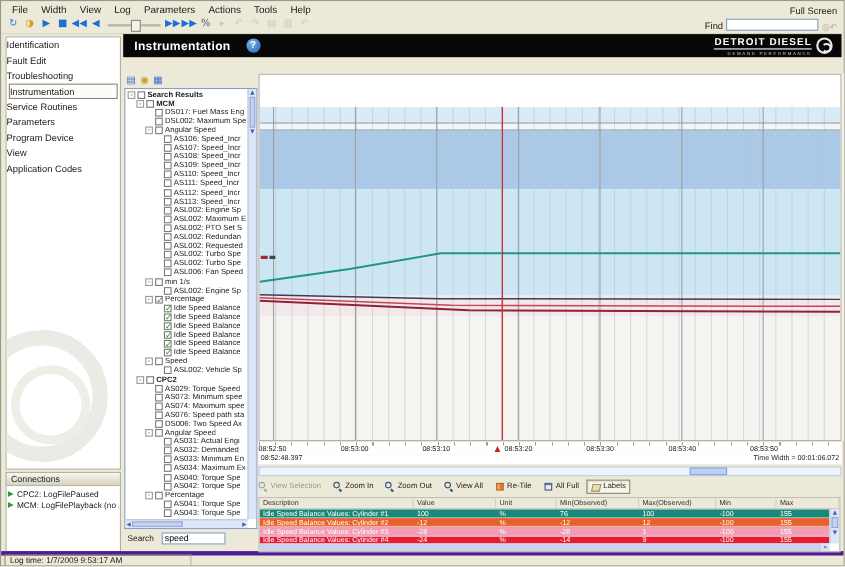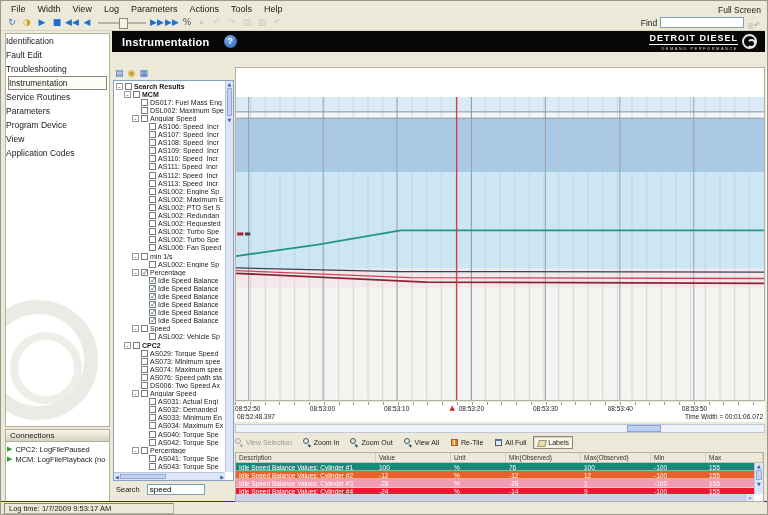--- a/index.html
+++ b/index.html
@@ -30,21 +30,21 @@
   .nav-item.selected{border:1px solid #8a867a;margin:0 2px;background:#fdfdf8;line-height:12px}
   .watermark{position:absolute;left:-28px;bottom:6px;width:120px;height:120px;border:14px solid #ebebe6;border-radius:50%;z-index:1}
   .watermark::after{content:"";position:absolute;left:18px;top:18px;width:56px;height:56px;border:8px solid #eeeee9;border-radius:50%}
   
   .connections{position:absolute;left:4px;top:428px;width:105px;height:73px}
   .conn-header{height:13px;background:linear-gradient(#f8f6ee,#d6d2c0);border:1px solid #b4b0a0;font-size:8px;padding:1px 4px}
   .conn-list{background:#fff;border:1px solid #b4b0a0;border-top:none;height:60px;padding:2px 1px;font-size:7.5px}
   .conn-item{display:flex;align-items:center;gap:3px;height:10px;white-space:nowrap;overflow:hidden}
   .conn-arrow{color:#2f9e2f;font-size:7px;font-family:"DejaVu Sans",sans-serif}
   
-  .statusbar{position:absolute;left:0;right:0;bottom:0;height:13px;border-top:1px solid #4c1d95;display:flex;align-items:center;padding:0 3px}
+  .statusbar{position:absolute;left:0;right:0;bottom:0;height:13px;border-top:4px solid #4c1d95;display:flex;align-items:center;padding:0 3px}
   .status-cell{border:1px solid #b8b4a4;border-top-color:#8a867a;border-left-color:#8a867a;height:11px;line-height:10px;font-size:7.5px;padding:0 4px;width:170px}
   
   .main{position:absolute;left:111px;top:30px;right:2px;bottom:13px}
   .black-header{position:absolute;top:0;left:0;right:0;height:21px;background:#070707;color:#fff;display:flex;align-items:center}
   .hdr-title{font-size:11px;font-weight:bold;margin-left:10px;letter-spacing:.3px}
   .help-icon{margin-left:14px;width:13px;height:13px;border-radius:50%;background:radial-gradient(circle at 35% 30%,#7fb2ef,#1d5fb4);color:#fff;font-size:9px;font-weight:bold;text-align:center;line-height:13px;cursor:pointer}
   .brand{margin-left:auto;text-align:right;margin-right:4px}
   .brand-name{font-size:9px;font-weight:bold;letter-spacing:1px;border-bottom:1px solid #fff;padding-bottom:1px}
   .brand-sub{font-size:4px;letter-spacing:1.5px;color:#cfcfcf;margin-top:1px}
   .brand-logo{width:15px;height:15px;border:2px solid #e8e8e8;border-radius:50%;margin-right:8px;position:relative}

